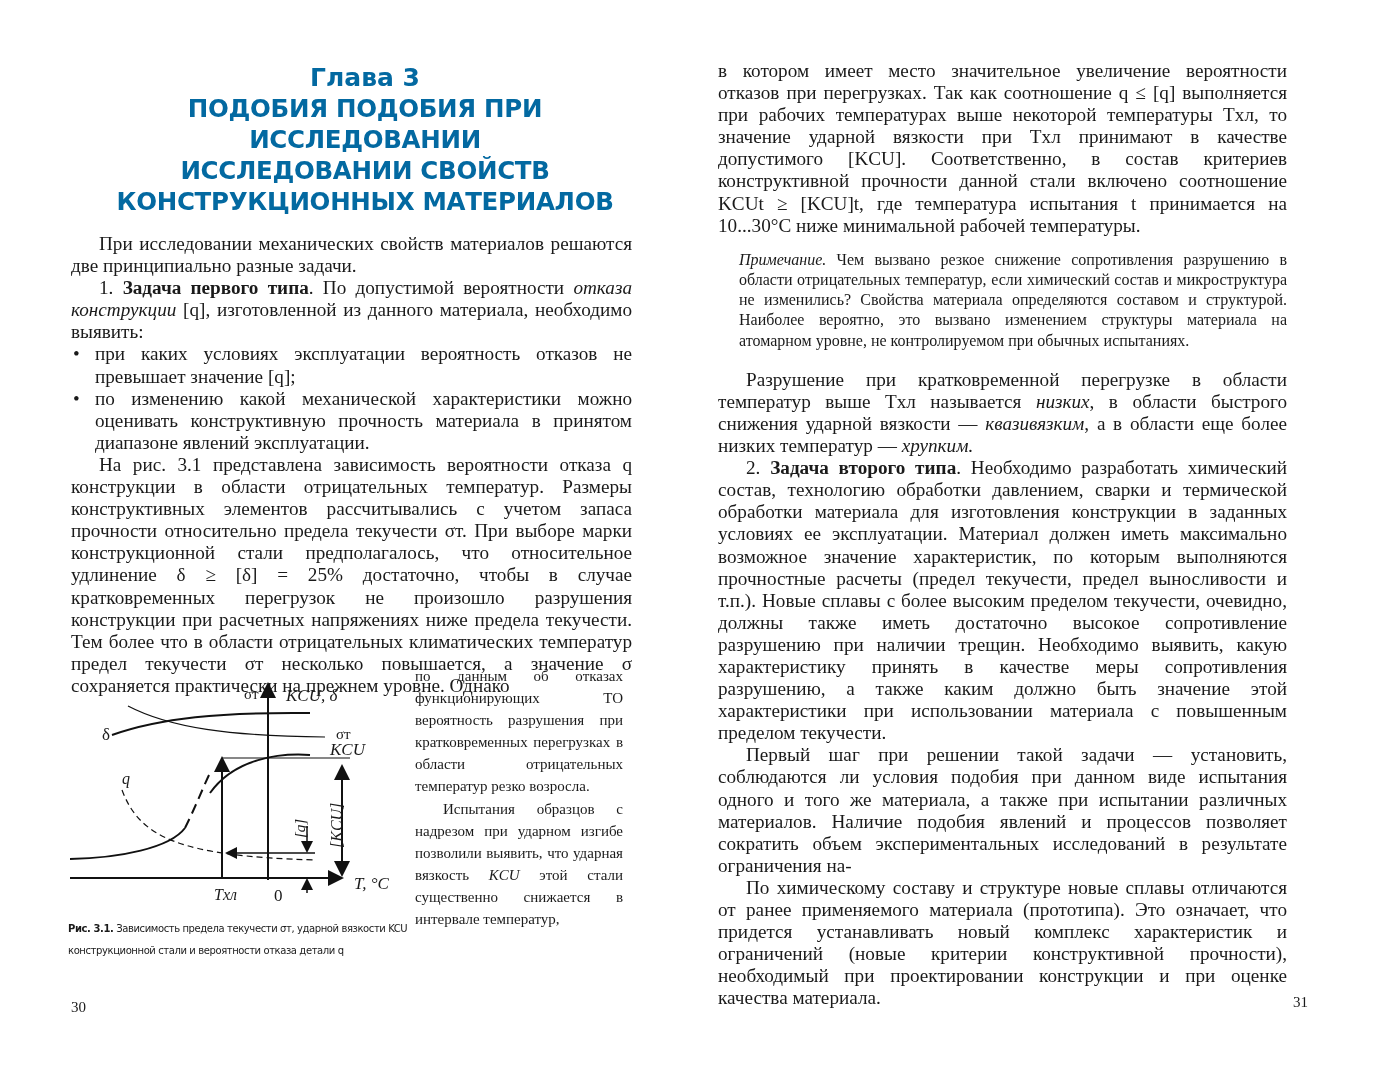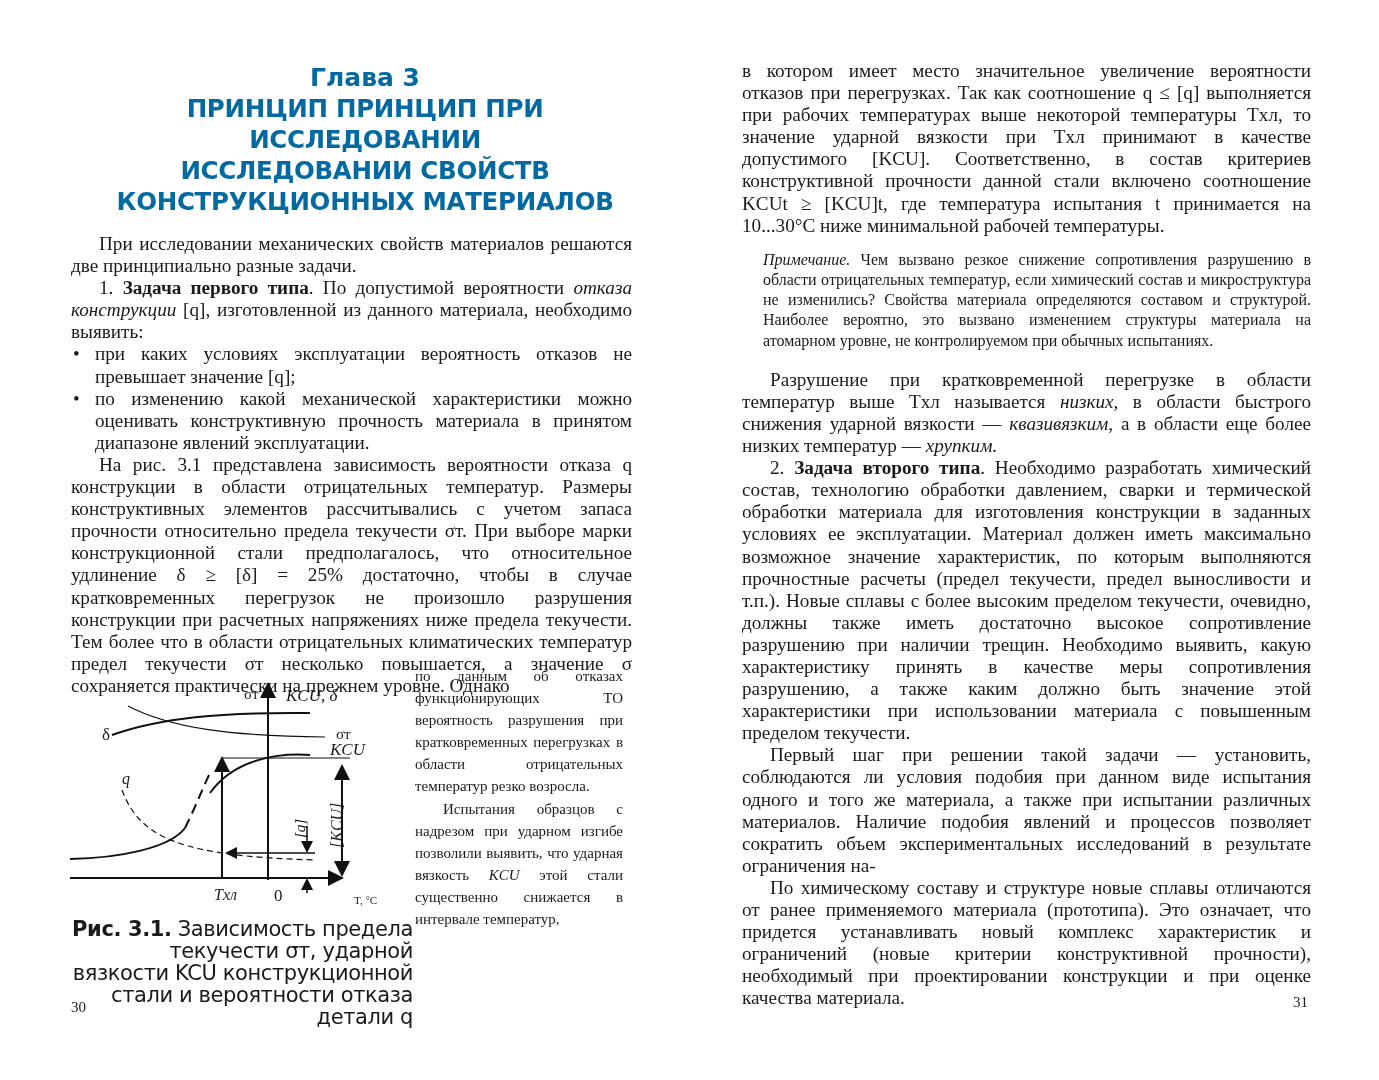--- a/index.html
+++ b/index.html
@@ -21,40 +21,40 @@
 
   .left-col { position: absolute; left: 71px; width: 561px; top: 233px; }
   .bullets { list-style: none; }
   .bullets li { position: relative; padding-left: 24px; text-align: justify; }
   .bullets li::before { content: "•"; position: absolute; left: 2px; top: 0; }
 
   .wrap-col { position: absolute; left: 415px; width: 208px; top: 665px; font-size: 15px; line-height: 22.1px; }
   .wrap-col p { text-align: justify; text-align-last: auto; }
 
   .figure { position: absolute; left: 70px; top: 678px; width: 345px; height: 232px; }
-  .fig-caption { position: absolute; left: 68px; top: 918px; width: 345px; text-align: right;
-    font-family: "DejaVu Sans", sans-serif; font-size: 21px; line-height: 22px; letter-spacing: -0.4px; }
+  .fig-caption { position: absolute; left: 68px; top: 918px; width: 345px; text-align: left;
+    font-family: "DejaVu Sans", sans-serif; font-size: 10px; line-height: 22px; letter-spacing: -0.4px; }
   .fig-caption b { font-weight: bold; }
 
   .page-num { position: absolute; font-family: Liberation Serif, serif; font-size: 15px; }
   .pn-left { left: 71px; top: 999px; }
   .pn-right { left: 603px; top: 994px; }
 
-  .right-col { position: absolute; left: 52px; width: 569px; top: 60px; }
+  .right-col { position: absolute; left: 28px; width: 569px; top: 60px; }
   .note { font-size: 16px; line-height: 20.2px; margin: 13px 0 0 21px; text-align: justify; }
   .note i { font-style: italic; }
   .gap { height: 18px; }
 </style>
 </head>
 <body>
 
 <div class="page page-left">
   <div class="chapter-head">
     <div class="chapter-num">Глава 3</div>
-    <div class="chapter-title">ПРИНЦИП ПРИНЦИП ПРИ ИССЛЕДОВАНИИ</div>
+    <div class="chapter-title">ПОДОБИЯ ПОДОБИЯ ПРИ ИССЛЕДОВАНИИ</div>
     <div class="chapter-title">ИССЛЕДОВАНИИ СВОЙСТВ</div>
     <div class="chapter-title">КОНСТРУКЦИОННЫХ МАТЕРИАЛОВ</div>
   </div>
 
   <div class="left-col txt">
     <p class="ind">При исследовании механических свойств материалов решаются две принципиально разные задачи.</p>
     <p class="ind"><span>1.</span> <b>Задача первого типа</b><span>. По допустимой вероятности </span><i>отказа конструкции</i><span> [q], изготовленной из данного материала, необходимо выявить:</span></p>
     <ul class="bullets">
       <li>при каких условиях эксплуатации вероятность отказов не превышает значение [q];</li>
       <li>по изменению какой механической характеристики можно оценивать конструктивную прочность материала в принятом диапазоне явлений эксплуатации.</li>
@@ -100,21 +100,21 @@
     <span style="position:absolute;left:216px;top:8px;font-style:italic;font-size:17px;">KCU, δ</span>
     <span style="position:absolute;left:174px;top:8px;font-size:15px;">σт</span>
     <span style="position:absolute;left:266px;top:48px;font-size:15px;">σт</span>
     <span style="position:absolute;left:32px;top:47px;font-size:17px;">δ</span>
     <span style="position:absolute;left:260px;top:62px;font-style:italic;font-size:17px;">KCU</span>
     <span style="position:absolute;left:52px;top:92px;font-style:italic;font-size:16px;">q</span>
     <span style="position:absolute;left:258px;top:112px;font-style:italic;font-size:16px;transform:rotate(-90deg);transform-origin:left top;top:170px;">[KCU]</span>
     <span style="position:absolute;left:222px;top:160px;font-style:italic;font-size:15px;transform:rotate(-90deg);transform-origin:left top;">[q]</span>
     <span style="position:absolute;left:144px;top:208px;font-style:italic;font-size:16px;">Tхл</span>
     <span style="position:absolute;left:204px;top:208px;font-size:17px;">0</span>
-    <span style="position:absolute;left:284px;top:216px;font-size:11px;">T, °C</span>
+    <span style="position:absolute;left:284px;top:196px;font-style:italic;font-size:17px;">T, °C</span>
   </div>
 
   <div class="fig-caption"><b>Рис. 3.1.</b><span> Зависимость предела текучести σт, ударной вязкости KCU конструкционной стали и вероятности отказа детали q</span></div>
 
   <div class="wrap-col">
     <p>по данным об отказах функционирующих ТО вероятность разрушения при кратковременных перегрузках в области отрицательных температур резко возросла.</p>
     <p class="ind"><span>Испытания образцов с надрезом при ударном изгибе позволили выявить, что ударная вязкость </span><i>KCU</i><span> этой стали существенно снижается в интервале температур,</span></p>
   </div>
 
   <div class="page-num pn-left">30</div>

